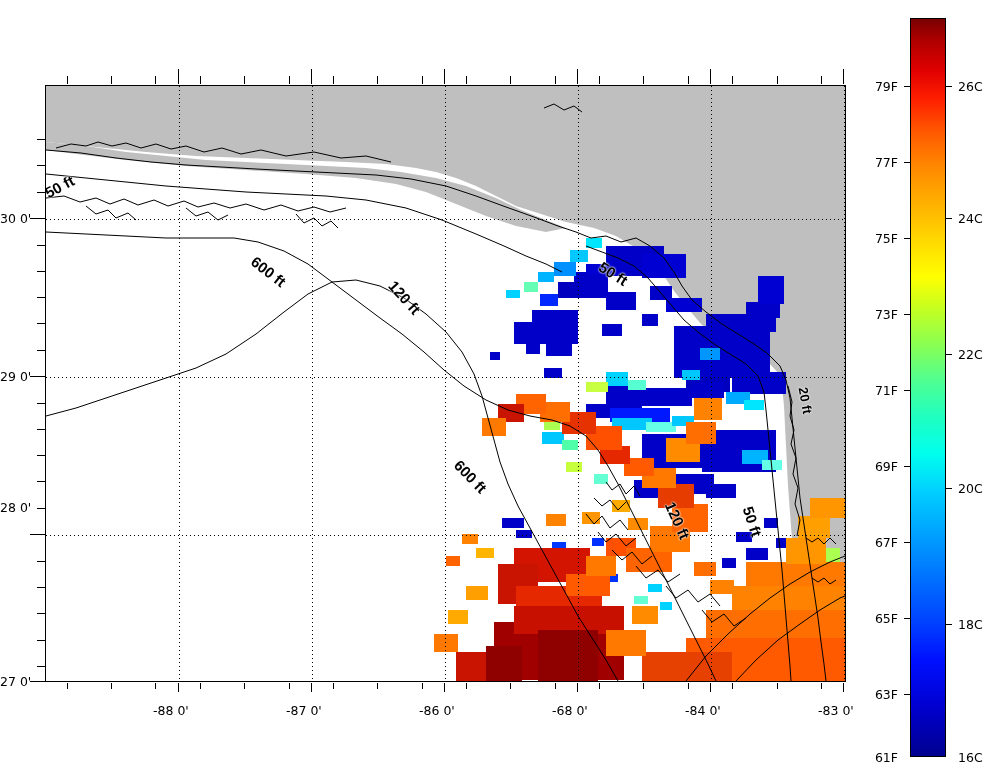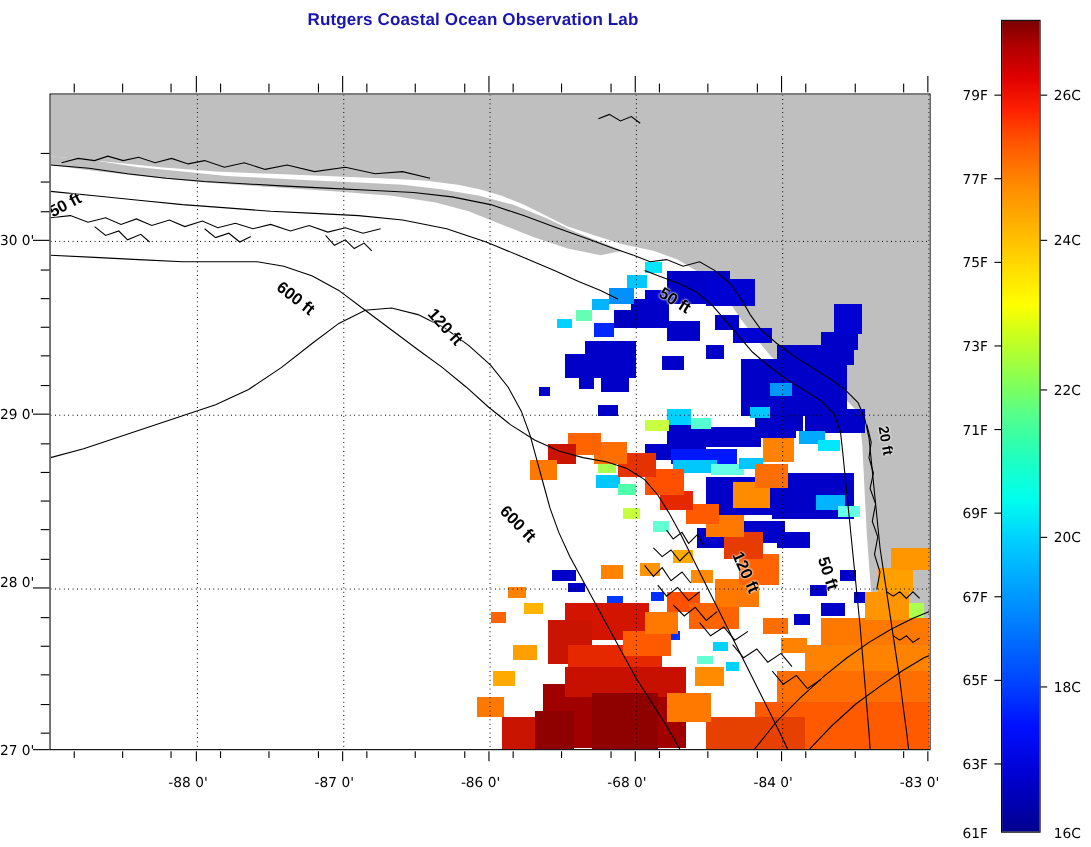--- a/index.html
+++ b/index.html
@@ -63,21 +63,20 @@
               #7a0000 100%);}
   .cb-tick{position:absolute;width:6px;height:1px;background:#000;}
   .cb-label{position:absolute;font-size:12.5px;color:#000;white-space:nowrap;
             font-family:"DejaVu Sans",sans-serif;}
   .cb-label.left{text-align:right;}
 </style>
 </head>
 <body>
 
 <div id="title-block">
-  <div>Rutgers Coastal Ocean Observation Lab</div>
 </div>
 
 <div id="map-frame">
   <svg id="map-canvas" viewBox="0 0 799 595" preserveAspectRatio="none">
 
     <rect x="0" y="0" width="799" height="595" fill="#ffffff"></rect>
 
     <g>
 
       <path fill="#bfbfbf" d="
@@ -430,21 +429,21 @@
   <div class="tick tick-y" style="left:37px;top:481px;width:8px"></div>
   <div class="tick tick-y" style="left:37px;top:508px;width:8px"></div>
   <div class="tick tick-y" style="left:37px;top:561px;width:8px"></div>
   <div class="tick tick-y" style="left:37px;top:587px;width:8px"></div>
   <div class="tick tick-y" style="left:37px;top:613px;width:8px"></div>
   <div class="tick tick-y" style="left:37px;top:640px;width:8px"></div>
   <div class="tick tick-y" style="left:37px;top:666px;width:8px"></div>
 
   <div class="axlabel" style="left:0px;top:211px;width:28px;text-align:right">30 0'</div>
   <div class="axlabel" style="left:0px;top:369px;width:28px;">29 0'</div>
-  <div class="axlabel" style="left:0px;top:522px;width:28px;text-align:left">28 0'</div>
+  <div class="axlabel" style="left:0px;top:500px;width:28px;text-align:left">28 0'</div>
   <div class="axlabel" style="left:0px;top:674px;width:28px;text-align:right">27 0'</div>
 </div>
 
 <div id="colorbar-wrap">
   <div id="colorbar"></div>
 
   <div class="cb-tick" style="left:-6px;top:68px"></div>
   <div class="cb-tick" style="left:-6px;top:144px"></div>
   <div class="cb-tick" style="left:-6px;top:220px"></div>
   <div class="cb-tick" style="left:-6px;top:296px"></div>

